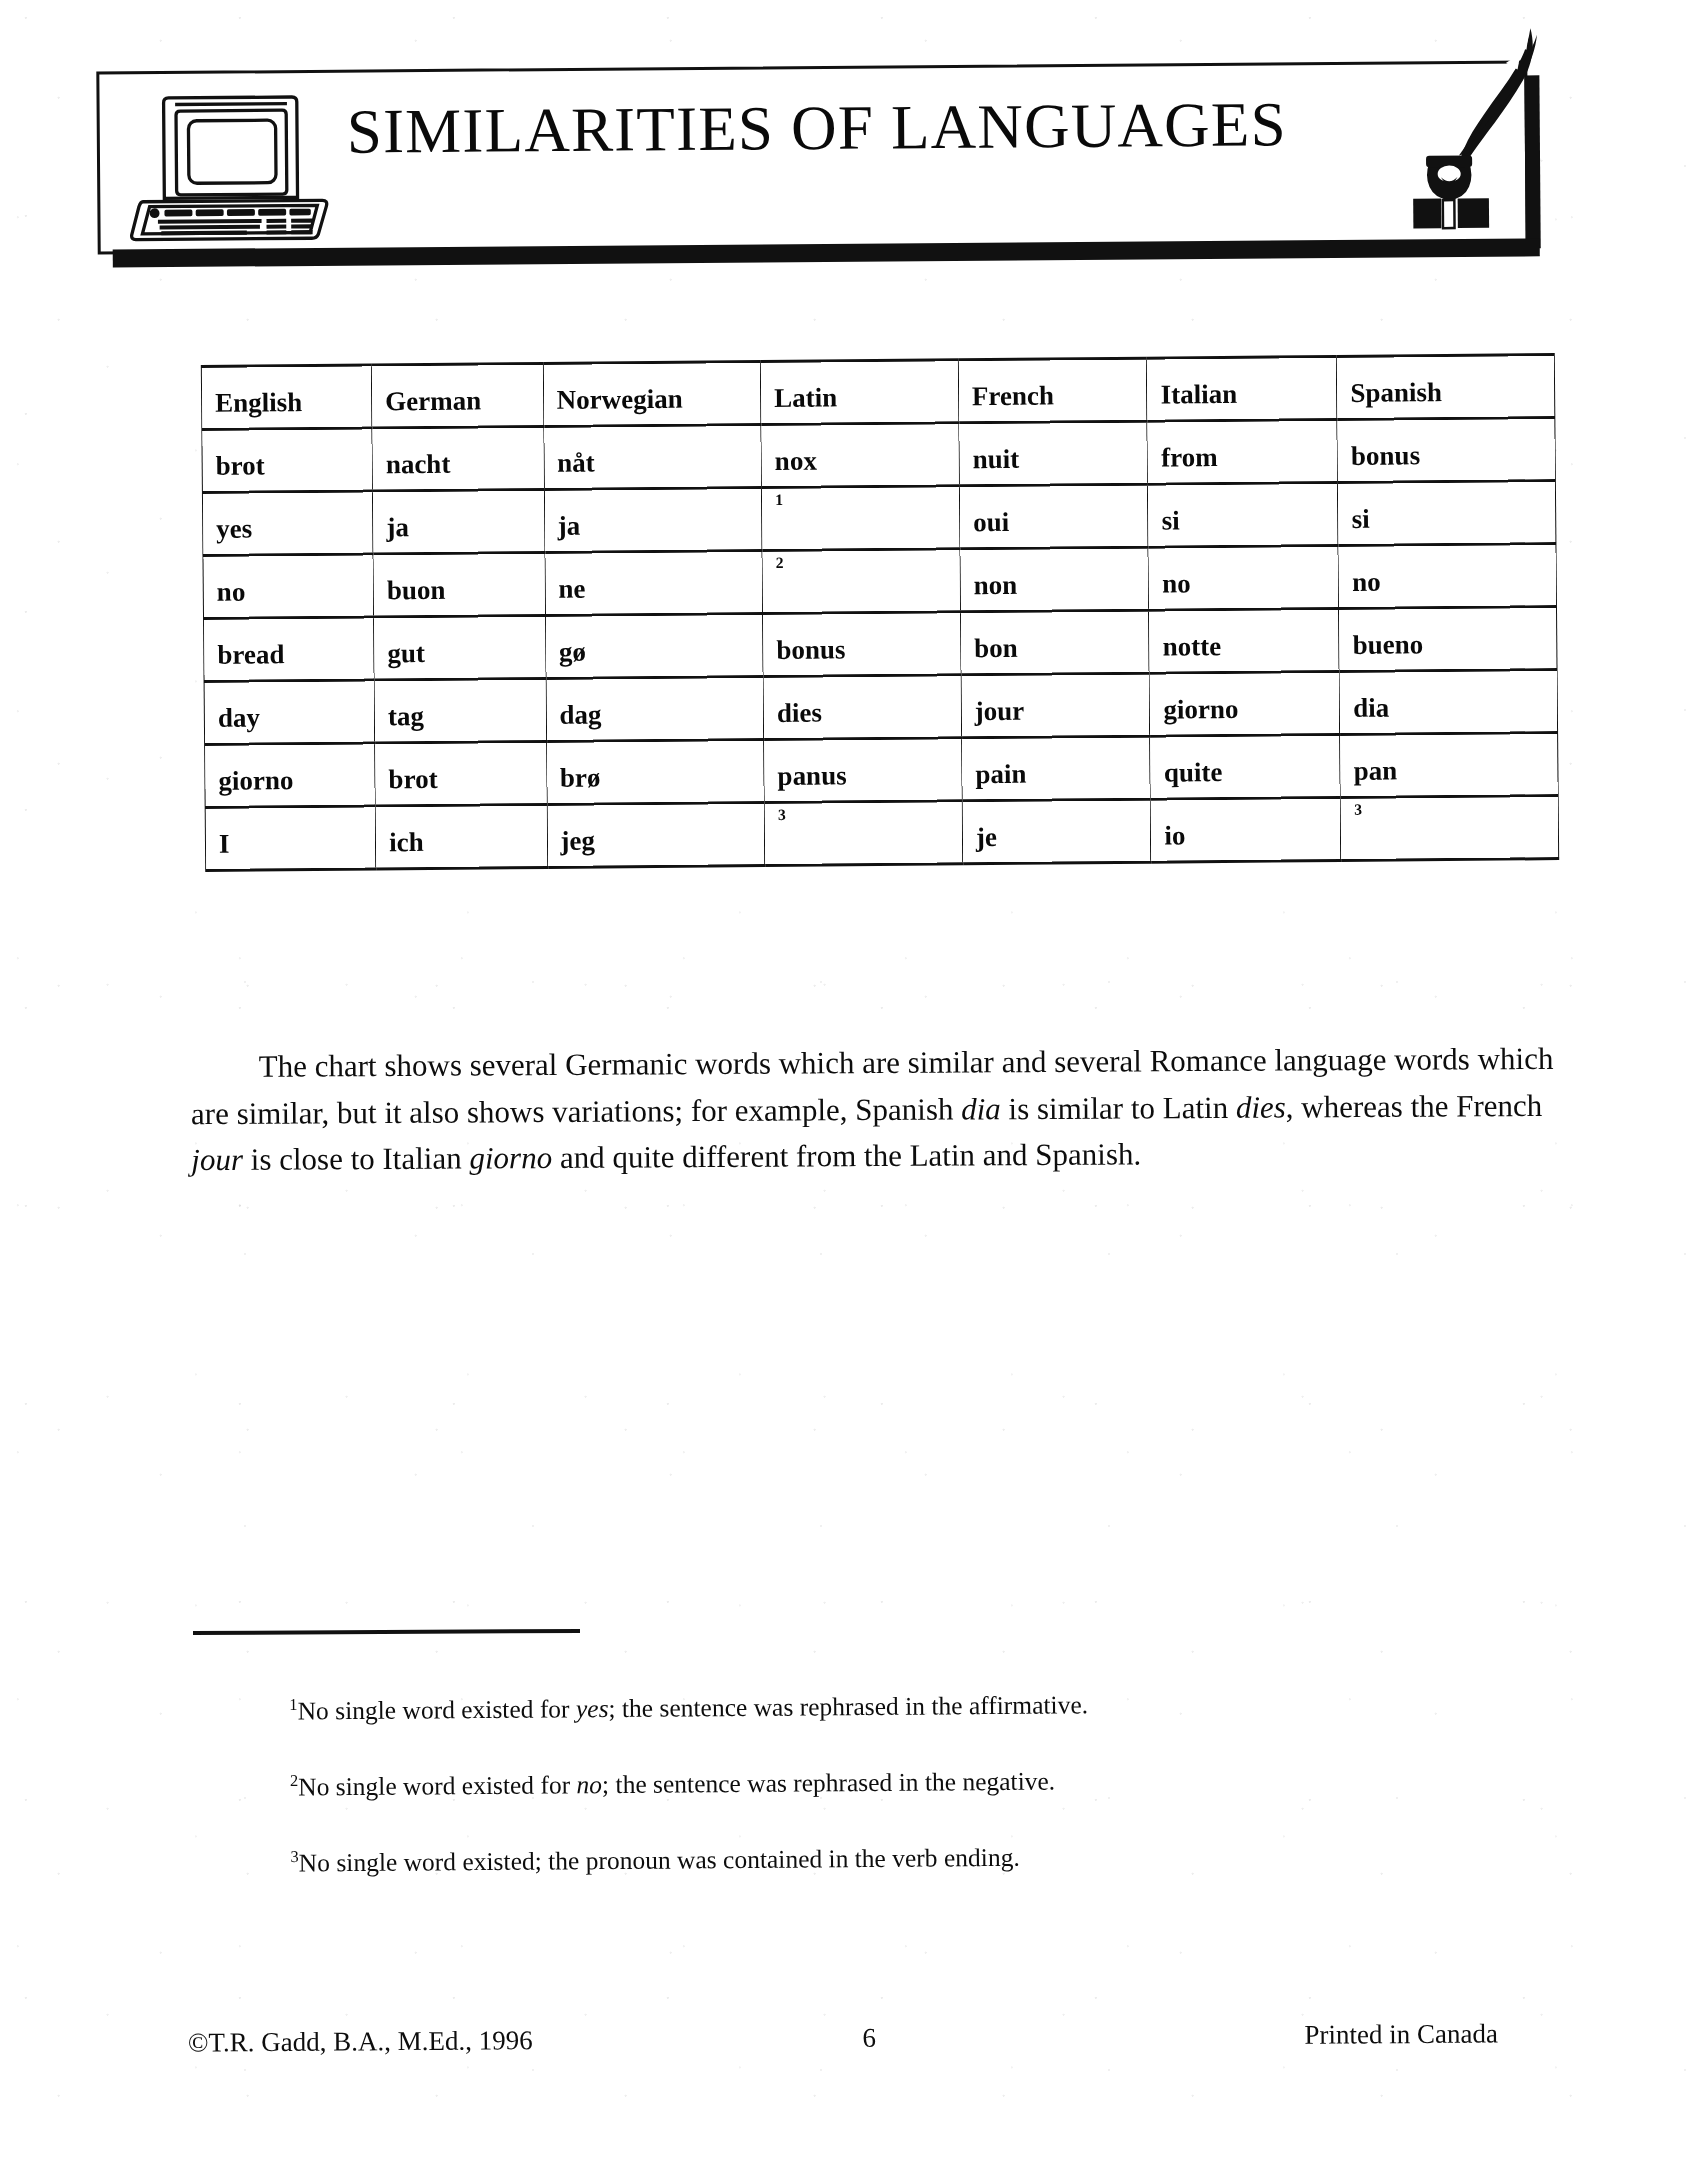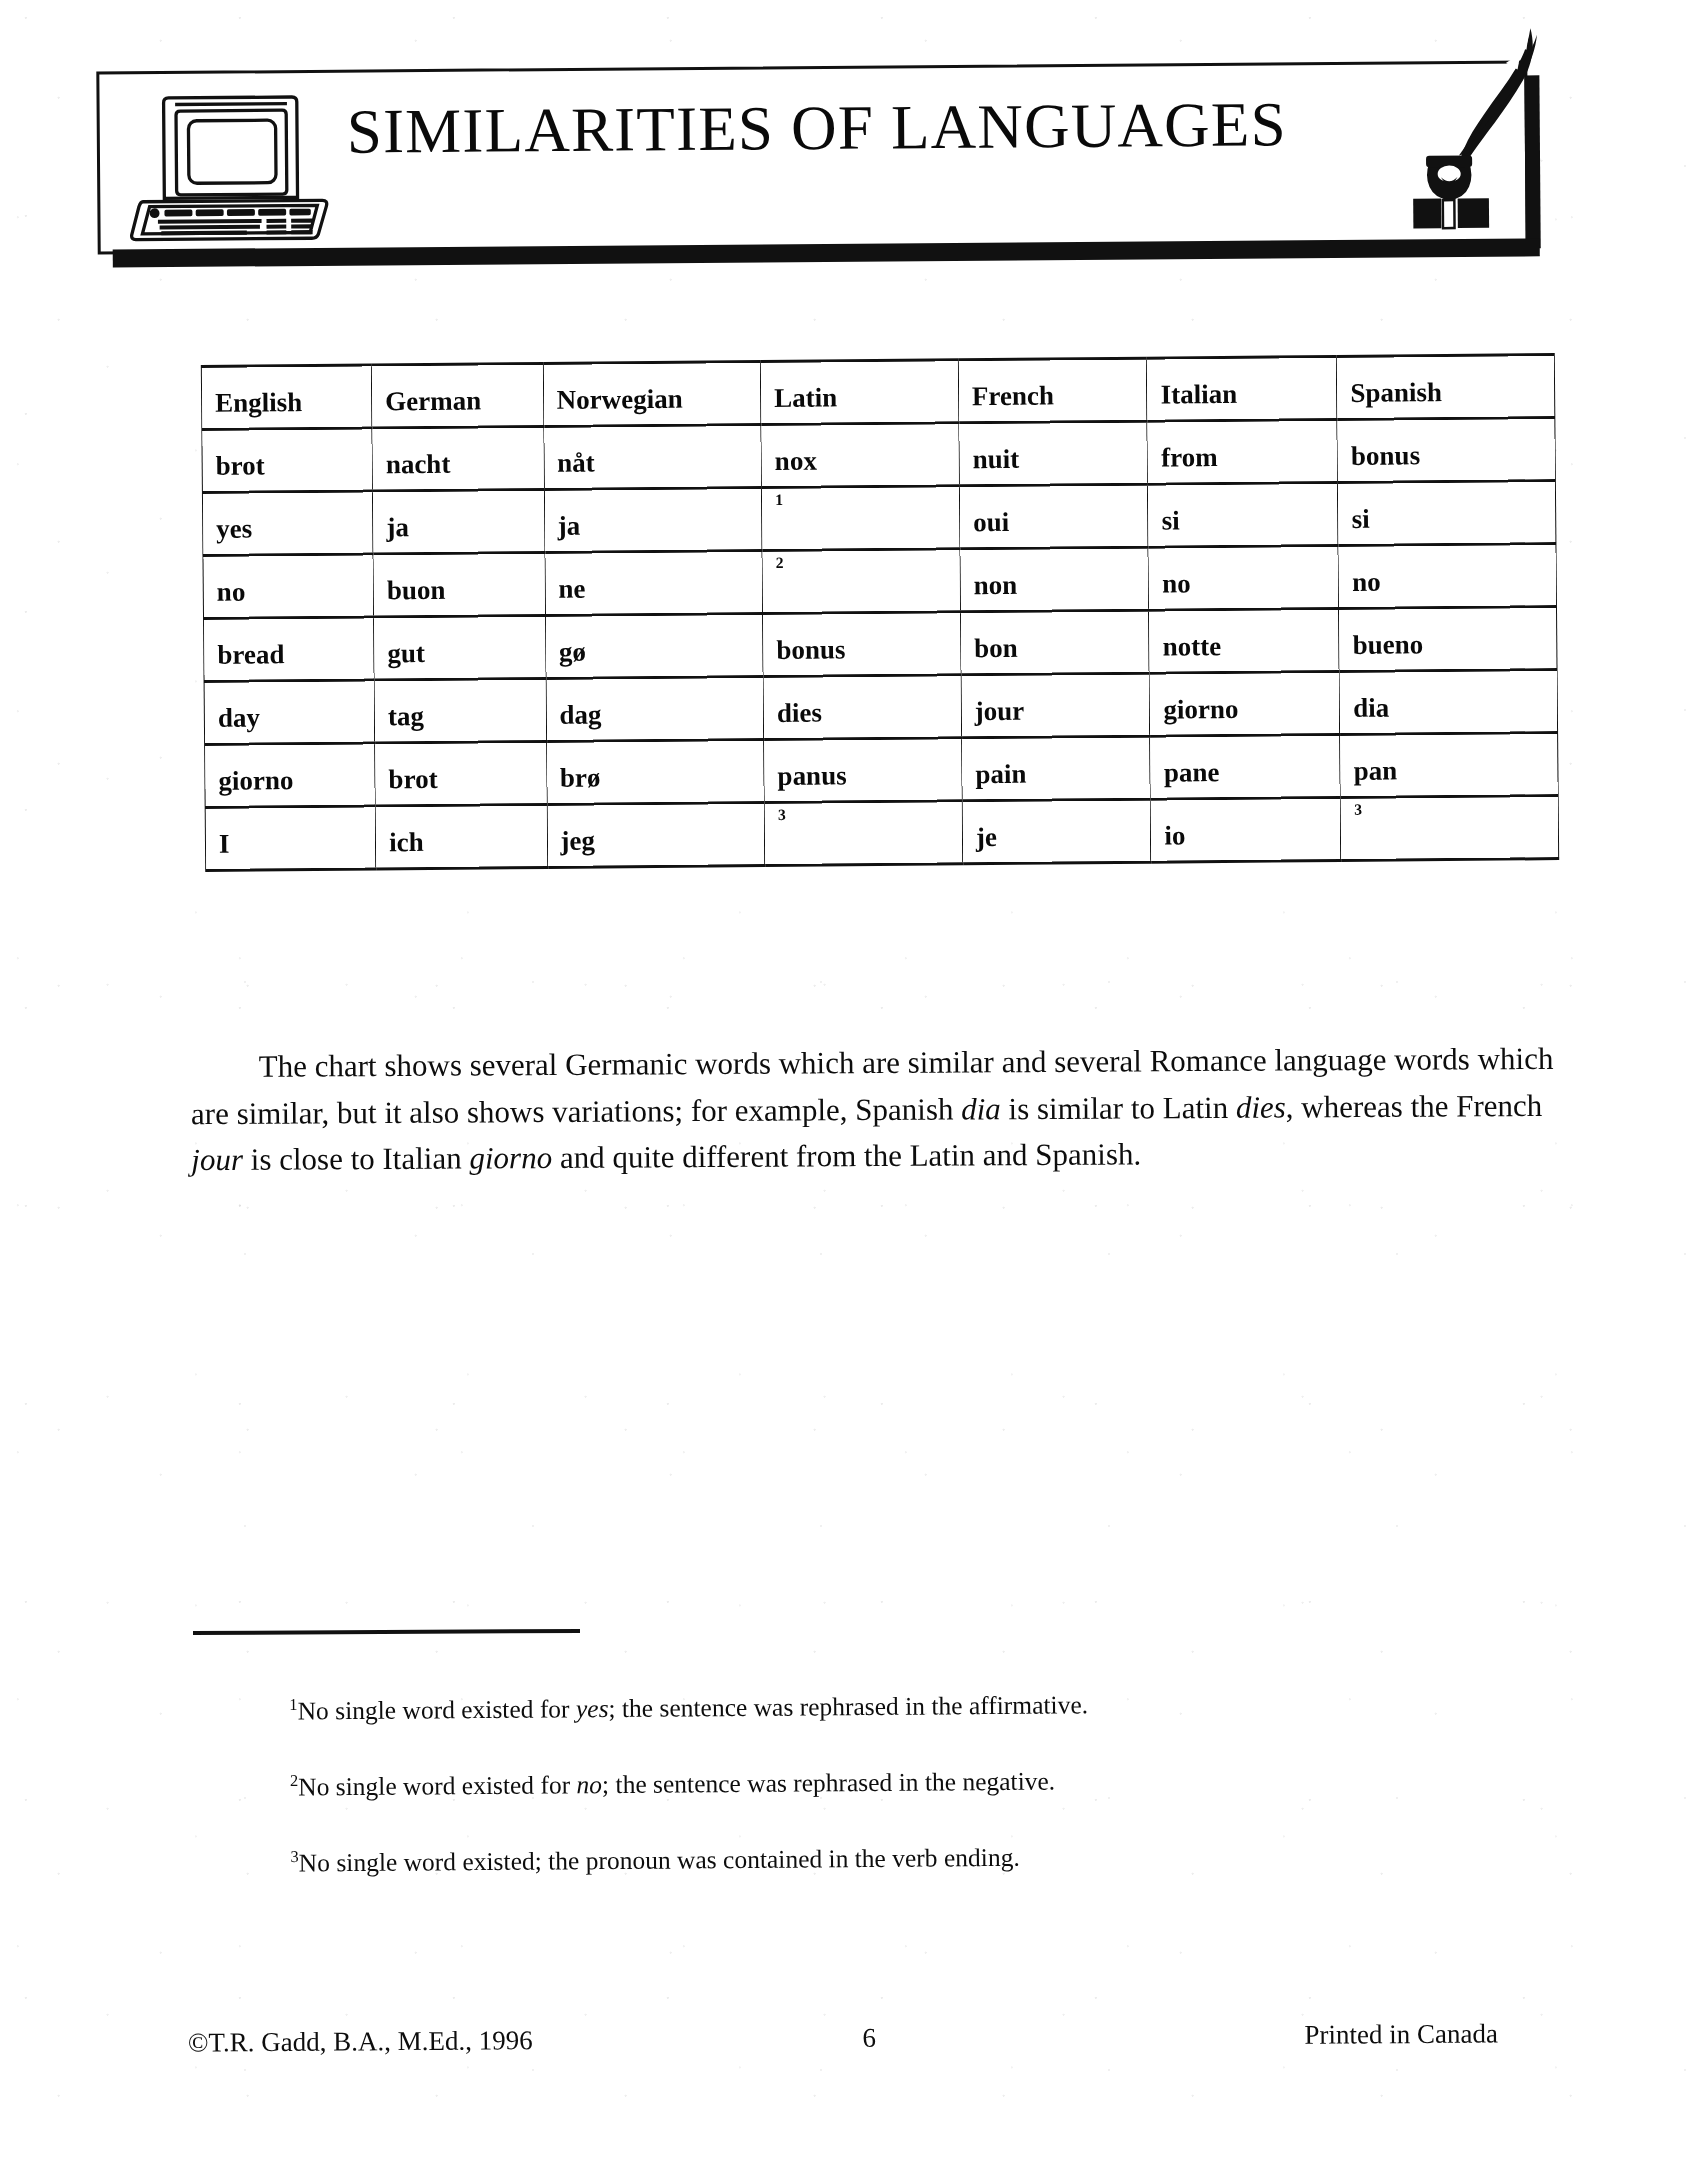--- a/index.html
+++ b/index.html
@@ -356,21 +356,21 @@
           <td><span>jour</span></td>
           <td><span>giorno</span></td>
           <td><span>dia</span></td>
         </tr>
         <tr>
           <td><span>giorno</span></td>
           <td><span>brot</span></td>
           <td><span>brø</span></td>
           <td><span>panus</span></td>
           <td><span>pain</span></td>
-          <td><span>pane</span></td>
+          <td><span>quite</span></td>
           <td><span>pan</span></td>
         </tr>
         <tr>
           <td><span>I</span></td>
           <td><span>ich</span></td>
           <td><span>jeg</span></td>
           <td>
             <span class="fn-mark">3</span>
           </td>
           <td><span>je</span></td>

